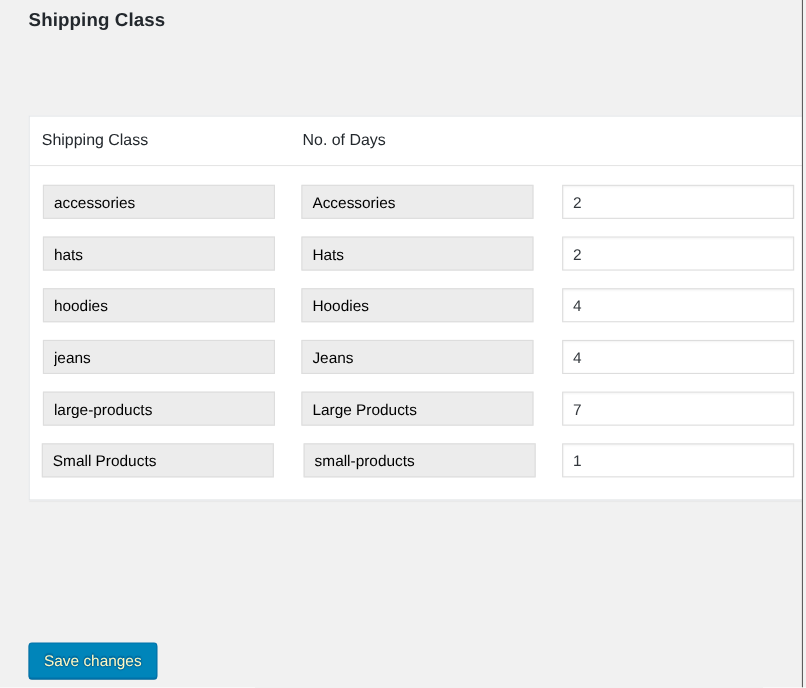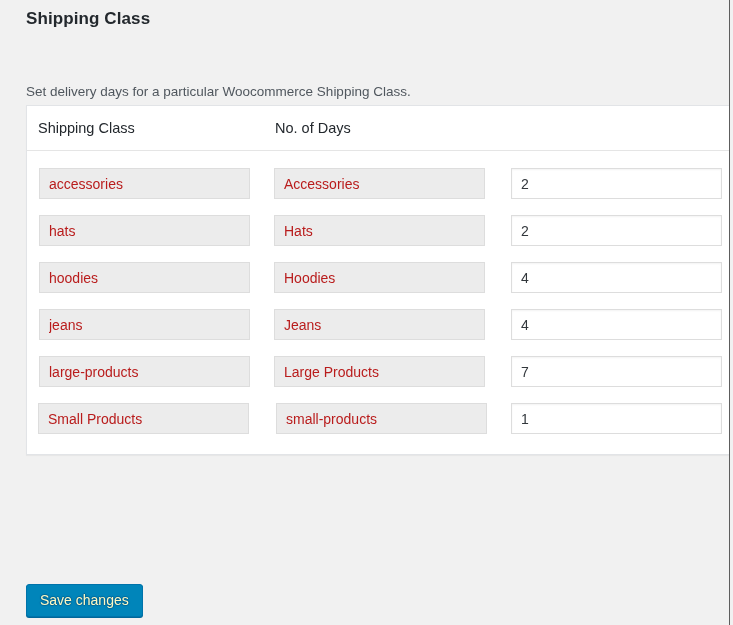--- a/index.html
+++ b/index.html
@@ -114,21 +114,21 @@
     padding: 3px 9px;
     border: 1px solid #ddd;
     border-radius: 0;
     background: #ffffff;
     box-shadow: 0 1px 2px rgba(0,0,0,0.05) inset;
     outline: none;
   }
   input.fld.readonly {
     background: #ececec;
     border-color: #ddd;
-    color: #b91c1c;
+    color: #000000;
     box-shadow: none;
   }
 
   .save-btn {
     position: absolute;
     left: 14px;
     top: 584px;
     height: 33px;
     padding: 0 13px;
     background: #0085ba;
@@ -144,21 +144,20 @@
     box-sizing: border-box;
   }
 </style>
 </head>
 <body>
 
 <div class="wrap">
 
   <h1 class="page-title">Shipping Class</h1>
 
-  <p class="page-desc">Set delivery days for a particular Woocommerce Shipping Class.</p>
 
   <div class="panel">
 
     <div class="panel-header">
       <div class="th c2">Shipping Class</div>
       <div class="th c3">No. of Days</div>
     </div>
 
     <div class="rows">
 

